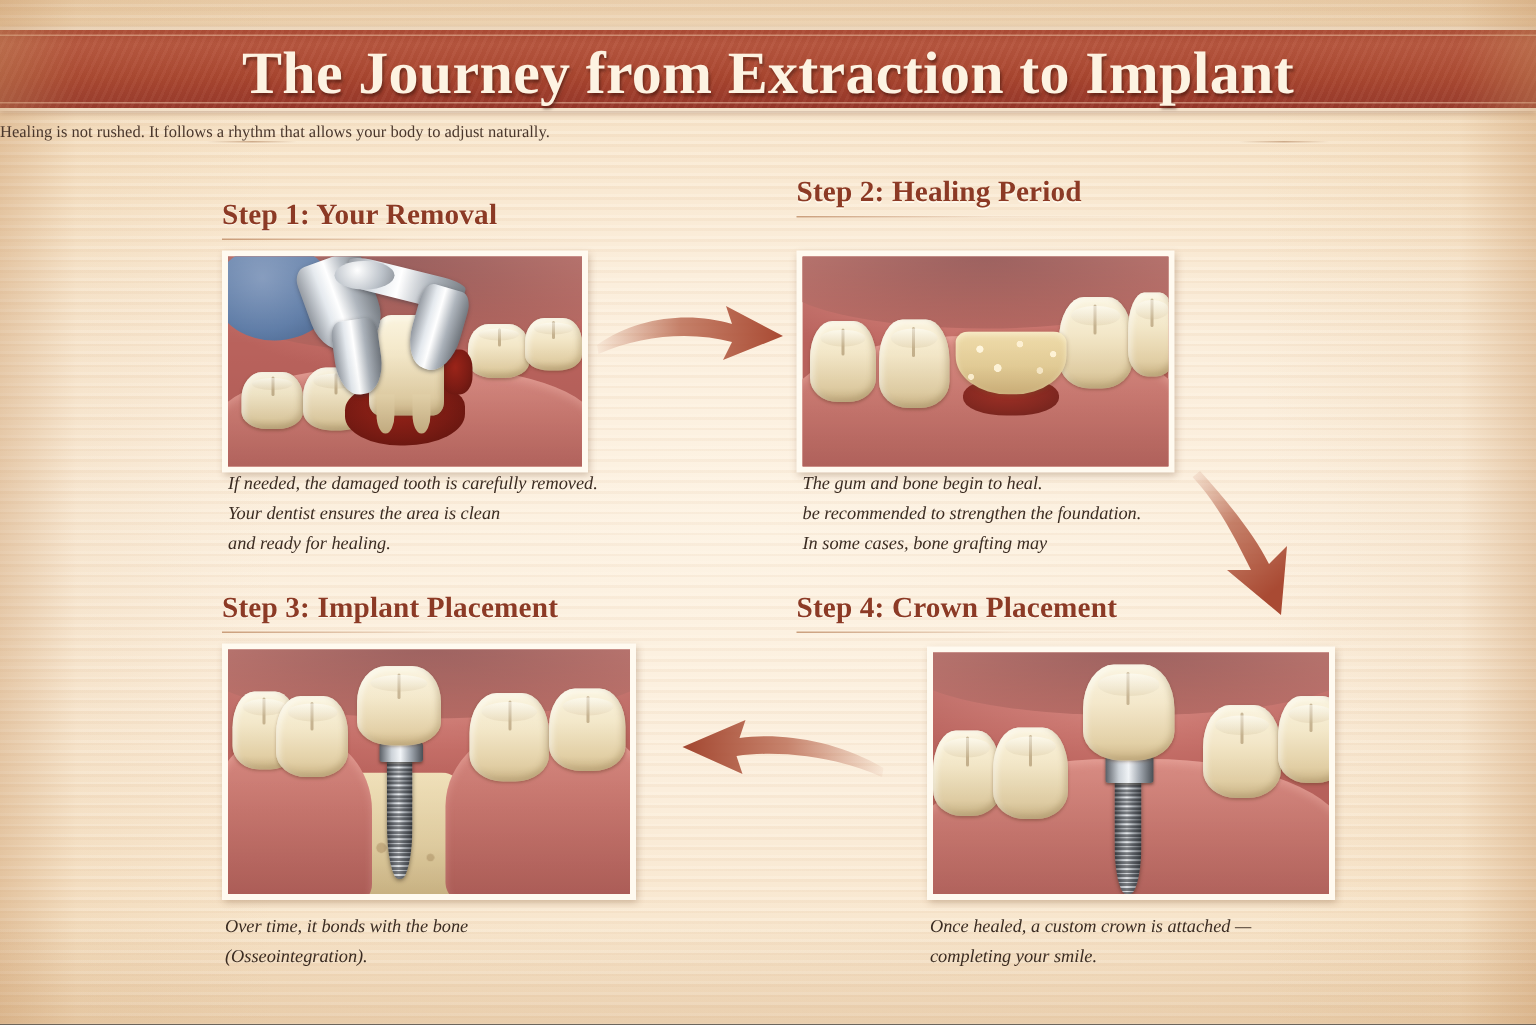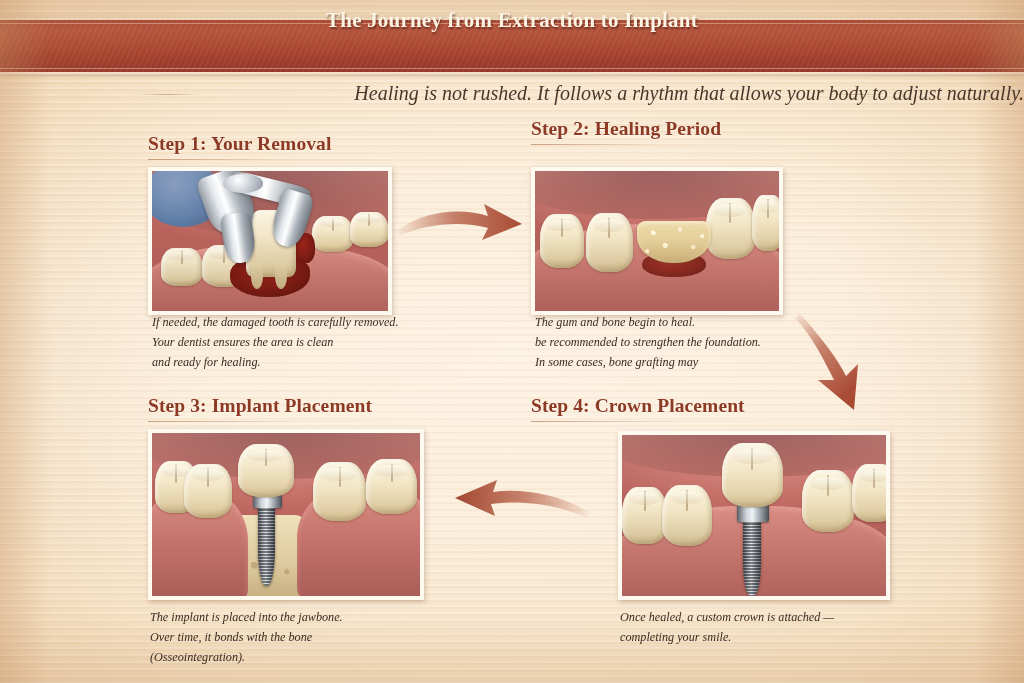--- a/index.html
+++ b/index.html
@@ -79,37 +79,36 @@
     position: absolute;
     left: 0; width: 100%;
     height: 1px;
     background: rgba(255, 225, 195, 0.45);
   }
   .title-band-inner-line-top { top: 3px; }
   .title-band-inner-line-bot { bottom: 3px; }
 
   .poster-title {
     position: absolute;
-    left: 0; top: 8px;
+    left: 0; top: 25px;
     width: 100%;
     text-align: center;
-    font-size: 21px;
+    font-size: 40px;
     font-weight: bold;
     letter-spacing: 0.2px;
     color: #fdf3e2;
     text-shadow: 1px 2px 2px rgba(60,18,10,0.55);
     z-index: 4;
   }
   .poster-subtitle {
     position: absolute;
     left: 0; top: 82px;
     width: 100%;
-    text-align: right;
-    font-size: 20px;
-    font-style: italic;
+    text-align: left;
+    font-size: 11px;
     color: #4a372c;
     z-index: 4;
   }
   .sub-rule {
     position: absolute;
     top: 94px;
     height: 1px;
     background: linear-gradient(to right, rgba(180,130,90,0), rgba(170,120,80,0.55), rgba(180,130,90,0));
     z-index: 3;
   }
@@ -383,21 +382,20 @@
 
       <div class="implant-post" style="left:39.5%; top:44%; width:6.5%; height:50%; z-index:6;"></div>
       <div class="implant-collar" style="left:37.5%; top:38%; width:11%; height:8%; z-index:7;"></div>
 
       <div class="tooth cusp groove" style="left:32%; top:7%; width:21%; height:32%; z-index:8;"></div>
 
       <div class="photo-gloss"></div>
     </div>
   </div>
   <div class="step-caption" style="position:absolute; left:150px; top:608px; z-index:4;">
-    <div>The implant is placed into the jawbone.</div>
     <div>Over time, it bonds with the bone</div>
     <div>(Osseointegration).</div>
   </div>
 
   <svg class="arrow" style="left:443px; top:472px; width:148px; height:56px;" viewBox="0 0 148 56">
     <defs>
       <linearGradient id="ag3" x1="1" y1="0" x2="0" y2="0">
         <stop offset="0%" stop-color="#b0553c" stop-opacity="0.05"></stop>
         <stop offset="48%" stop-color="#b0553c" stop-opacity="0.70"></stop>
         <stop offset="100%" stop-color="#a24630" stop-opacity="1"></stop>

